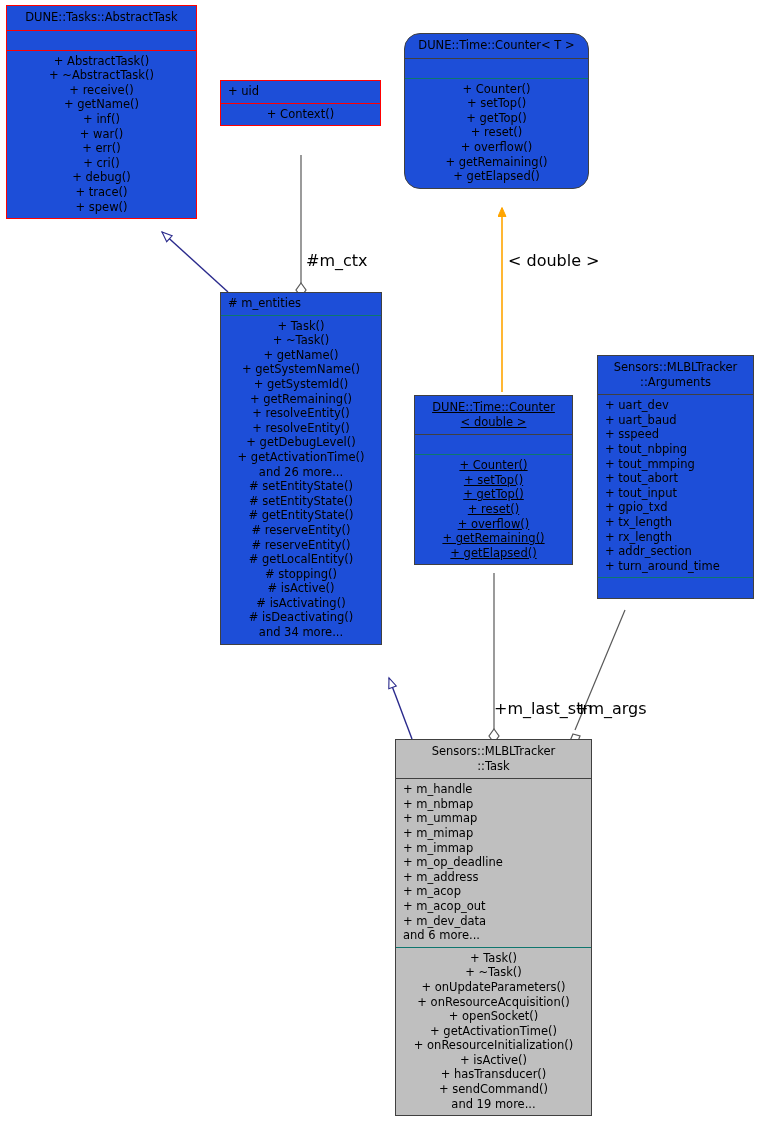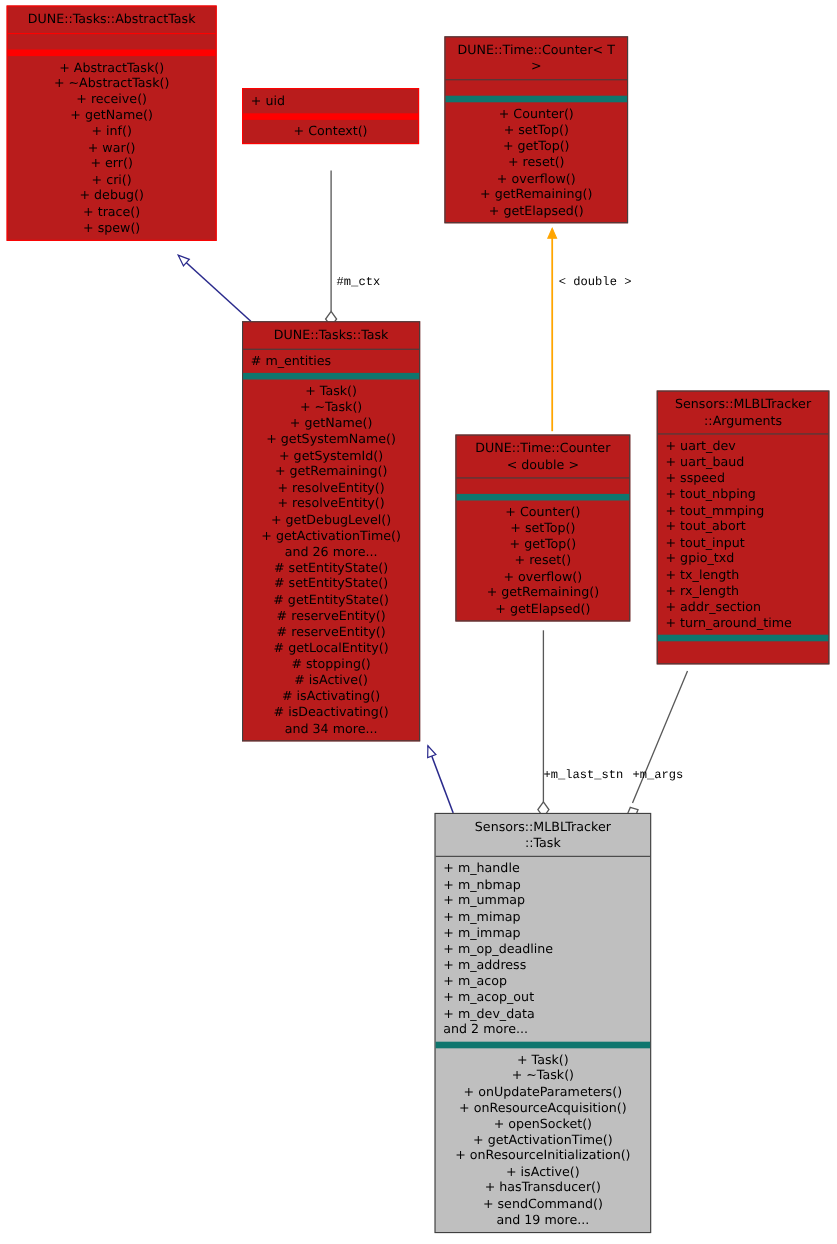--- a/index.html
+++ b/index.html
@@ -11,21 +11,21 @@
     position:relative;
     width:761px;
     height:1131px;
     background:#ffffff;
     overflow:hidden;
   }
   
   .uml-class{
     position:absolute;
     box-sizing:border-box;
-    background:#b91c1c;
+    background:#1d4ed8;
     border:1px solid #404040;
     font-size:11.5px;
     line-height:14.6px;
     color:#000000;
     z-index:5;
   }
   .uml-class.red{ border-color:#ff0000; }
   .uml-class.filled{ background:#bfbfbf; }
 
   .uml-title{
@@ -33,21 +33,21 @@
     text-align:center;
     padding:4px 6px 5px 6px;
     border-bottom:1px solid #404040;
     white-space:pre-line;
   }
   .uml-class.red .uml-title{ border-bottom-color:#ff0000; }
 
   .uml-compartment{
     box-sizing:border-box;
     padding:3px 7px 4px 7px;
-    border-bottom:6px solid #0f766e;
+    border-bottom:1px solid #0f766e;
     text-align:left;
   }
   .uml-class.red .uml-compartment{ border-bottom-color:#ff0000; }
   .uml-compartment.last{ border-bottom:none;text-align:center; }
   .uml-compartment.empty{ height:20px; padding:0; }
 
   .uml-row{
     white-space:pre;
     height:14.6px;
   }
@@ -56,25 +56,24 @@
   .edge-svg{
     position:absolute;
     left:0; top:0;
     width:761px;
     height:1131px;
     z-index:1;
     pointer-events:none;
   }
   .edge-label{
     position:absolute;
-    font-size:11px;
+    font-size:16px;
     color:#000000;
     white-space:pre;
     z-index:6;
-    font-family:Liberation Mono, monospace;
   }
 </style>
 </head>
 <body>
 
 <div id="canvas">
 
   <svg class="edge-svg" viewBox="0 0 761 1131" xmlns="http://www.w3.org/2000/svg">
     <defs>
       <marker id="hollowTriNavy" markerWidth="14" markerHeight="14" refX="11" refY="5" orient="auto" markerUnits="userSpaceOnUse">
@@ -138,36 +137,35 @@
 
   <div class="uml-class red" style="left:220px; top:80px; width:161px;">
     <div class="uml-compartment">
         <div class="uml-row">+ uid</div>
       </div>
     <div class="uml-compartment last">
         <div class="uml-row">+ Context()</div>
       </div>
   </div>
 
-  <div class="uml-class" style="left:404px; top:33px; width:167px;">
+  <div class="uml-class" style="left:404px; top:33px; width:185px;border-radius:16px;">
     <div class="uml-title">DUNE::Time::Counter&lt; T &gt;</div>
     <div class="uml-compartment empty"></div>
     <div class="uml-compartment last">
         <div class="uml-row">+ Counter()</div>
         <div class="uml-row">+ setTop()</div>
         <div class="uml-row">+ getTop()</div>
         <div class="uml-row">+ reset()</div>
         <div class="uml-row">+ overflow()</div>
         <div class="uml-row">+ getRemaining()</div>
         <div class="uml-row">+ getElapsed()</div>
       </div>
   </div>
 
   <div class="uml-class" style="left:220px; top:292px; width:162px;">
-    <div class="uml-title">DUNE::Tasks::Task</div>
     <div class="uml-compartment">
         <div class="uml-row"># m_entities</div>
       </div>
     <div class="uml-compartment last">
         <div class="uml-row">+ Task()</div>
         <div class="uml-row">+ ~Task()</div>
         <div class="uml-row">+ getName()</div>
         <div class="uml-row">+ getSystemName()</div>
         <div class="uml-row">+ getSystemId()</div>
         <div class="uml-row">+ getRemaining()</div>
@@ -183,21 +181,21 @@
         <div class="uml-row"># reserveEntity()</div>
         <div class="uml-row"># getLocalEntity()</div>
         <div class="uml-row"># stopping()</div>
         <div class="uml-row"># isActive()</div>
         <div class="uml-row"># isActivating()</div>
         <div class="uml-row"># isDeactivating()</div>
         <div class="uml-row">and 34 more...</div>
       </div>
   </div>
 
-  <div class="uml-class" style="left:414px; top:395px; width:159px;">
+  <div class="uml-class" style="left:414px; top:395px; width:159px;text-decoration:underline;">
     <div class="uml-title">DUNE::Time::Counter
 &lt; double &gt;</div>
     <div class="uml-compartment empty"></div>
     <div class="uml-compartment last">
         <div class="uml-row">+ Counter()</div>
         <div class="uml-row">+ setTop()</div>
         <div class="uml-row">+ getTop()</div>
         <div class="uml-row">+ reset()</div>
         <div class="uml-row">+ overflow()</div>
         <div class="uml-row">+ getRemaining()</div>
@@ -232,21 +230,21 @@
         <div class="uml-row">+ m_handle</div>
         <div class="uml-row">+ m_nbmap</div>
         <div class="uml-row">+ m_ummap</div>
         <div class="uml-row">+ m_mimap</div>
         <div class="uml-row">+ m_immap</div>
         <div class="uml-row">+ m_op_deadline</div>
         <div class="uml-row">+ m_address</div>
         <div class="uml-row">+ m_acop</div>
         <div class="uml-row">+ m_acop_out</div>
         <div class="uml-row">+ m_dev_data</div>
-        <div class="uml-row">and 2 more...</div>
+        <div class="uml-row">and 6 more...</div>
       </div>
     <div class="uml-compartment last">
         <div class="uml-row">+ Task()</div>
         <div class="uml-row">+ ~Task()</div>
         <div class="uml-row">+ onUpdateParameters()</div>
         <div class="uml-row">+ onResourceAcquisition()</div>
         <div class="uml-row">+ openSocket()</div>
         <div class="uml-row">+ getActivationTime()</div>
         <div class="uml-row">+ onResourceInitialization()</div>
         <div class="uml-row">+ isActive()</div>

